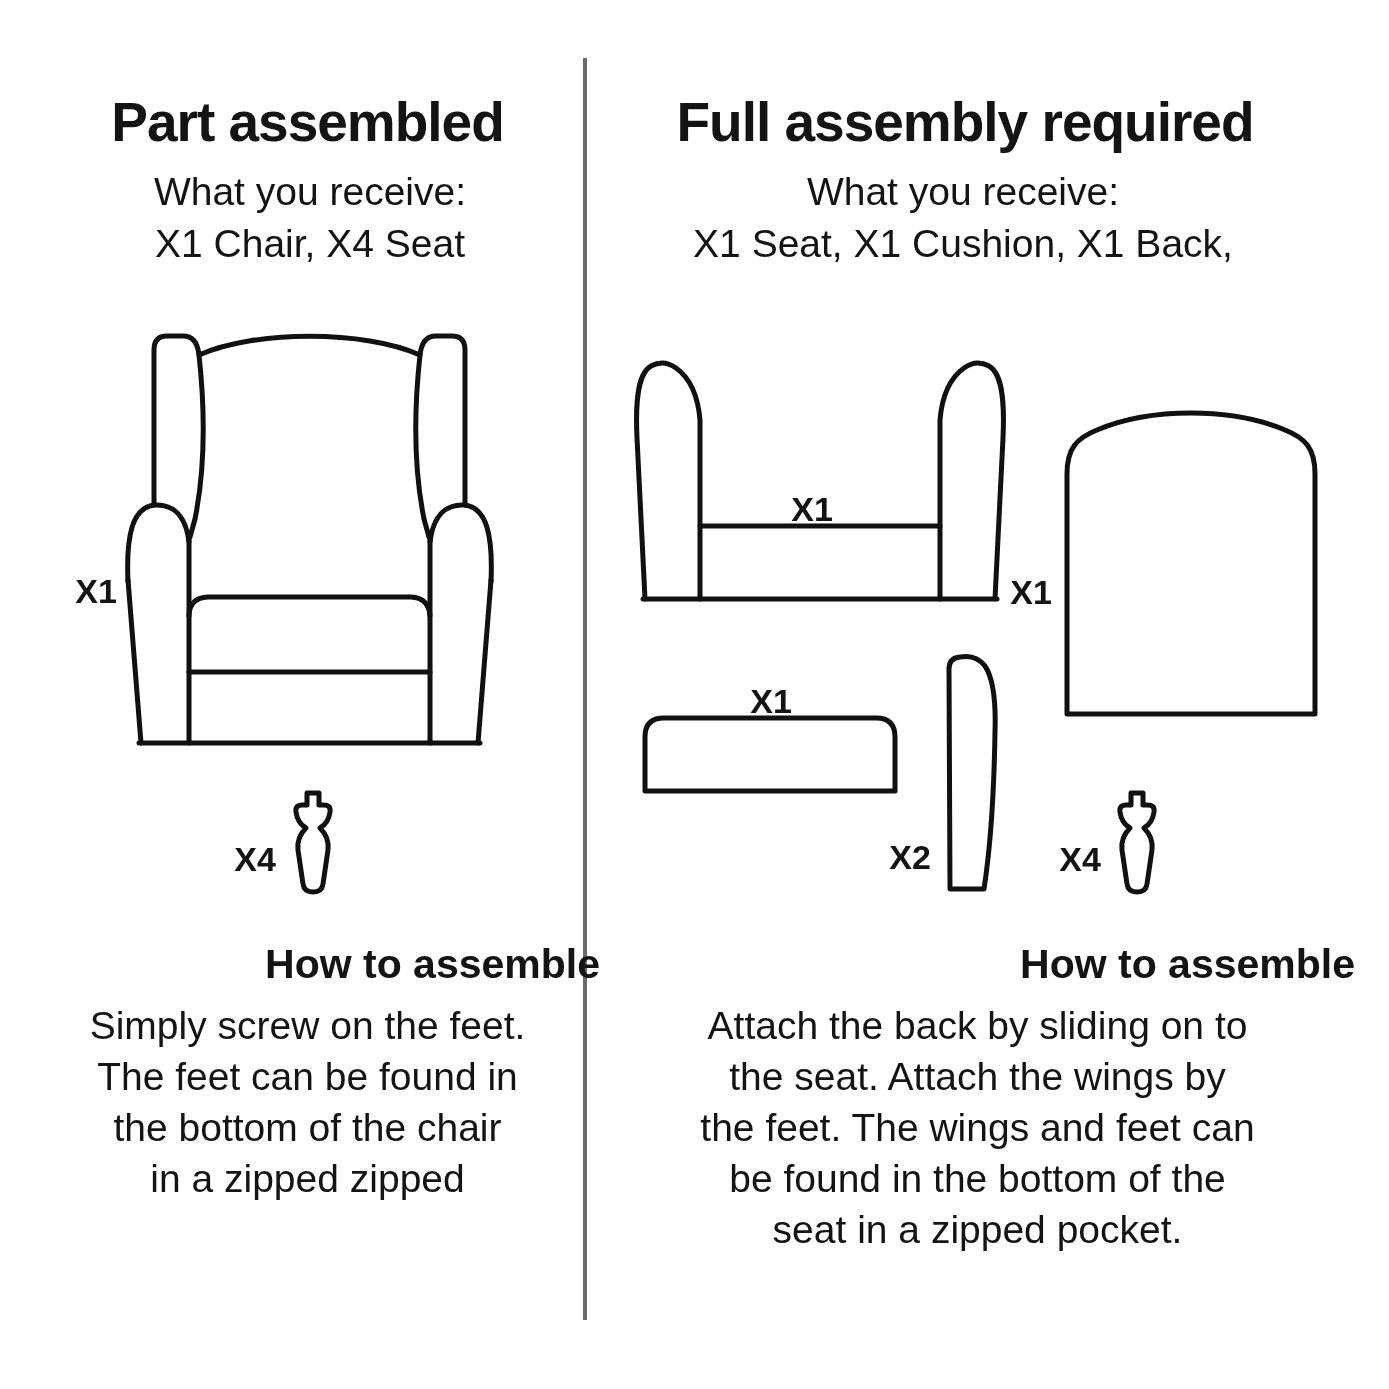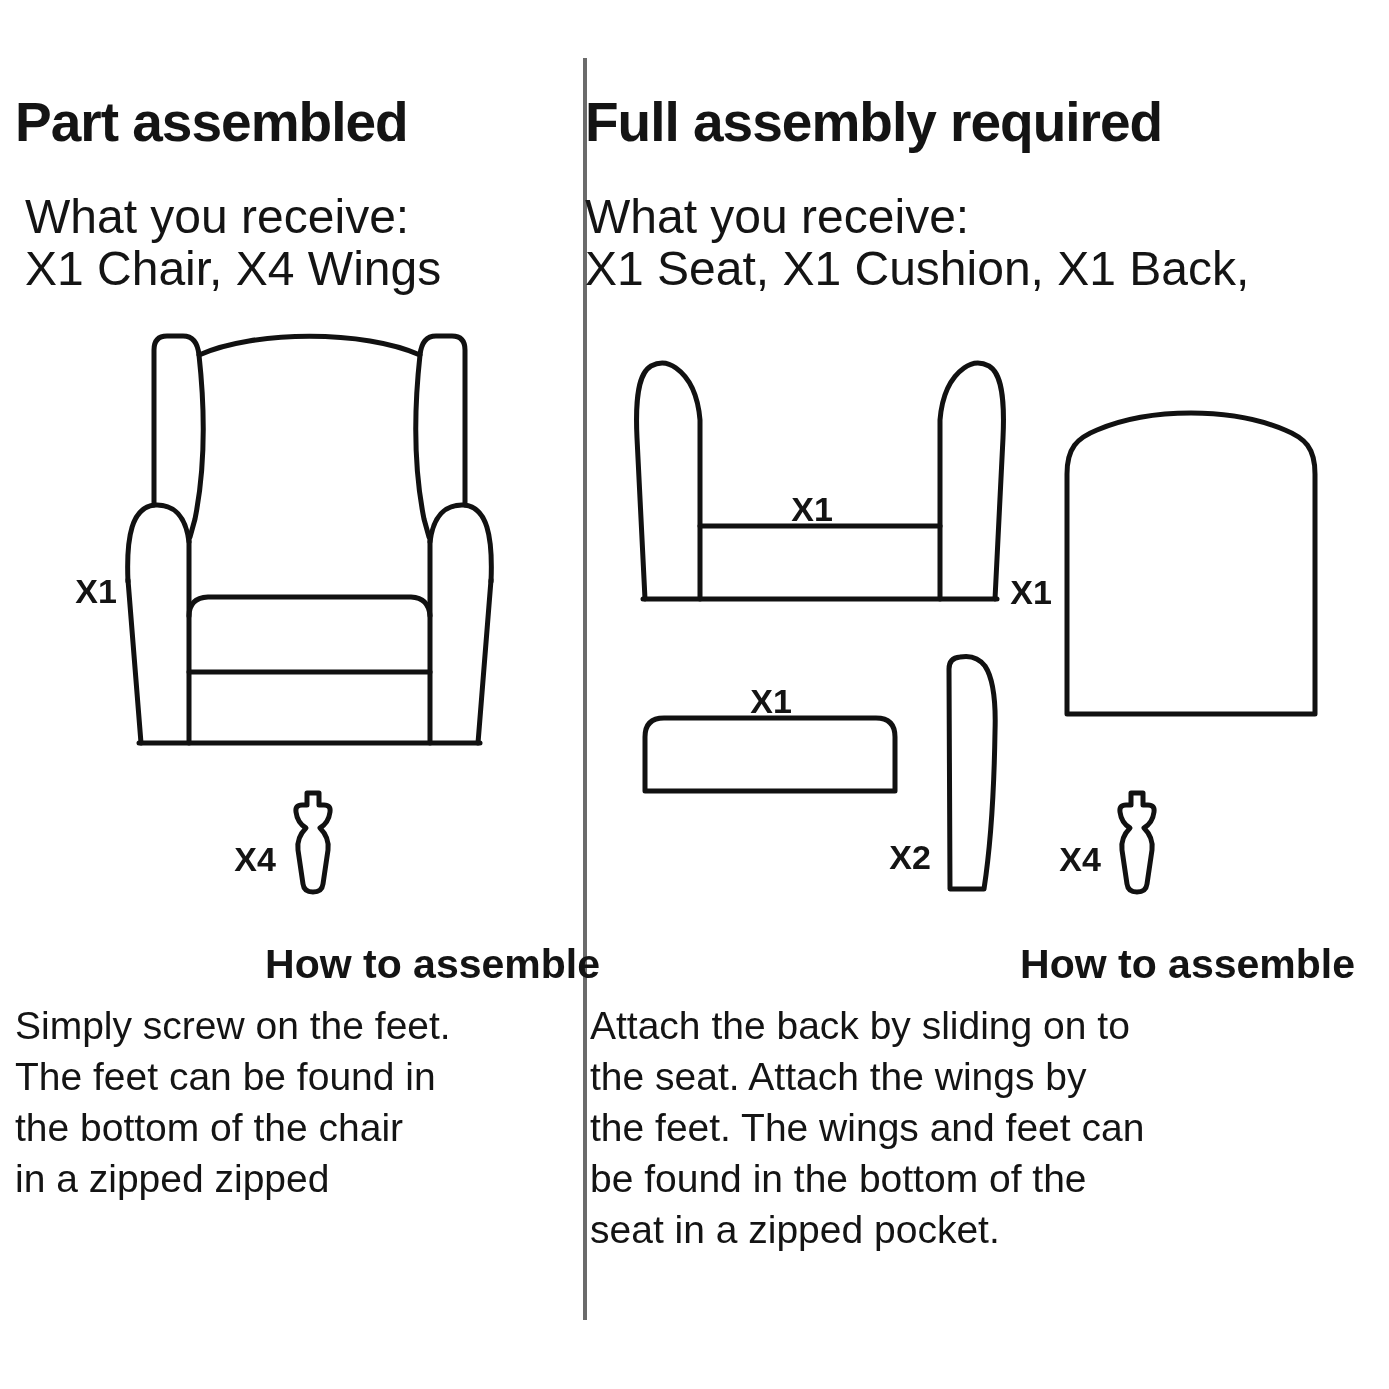--- a/index.html
+++ b/index.html
@@ -16,37 +16,38 @@
     position:absolute;
     left:583px;top:58px;
     width:4px;height:1262px;
     background:#6b6b6b;
   }
   .title{
     font-weight:bold;
     font-size:55px;
     line-height:60px;
     letter-spacing:-1px;
-    text-align:left;
+    text-align:center;
     white-space:nowrap;
   }
   .receive{
-    font-size:48px;
+    font-size:39px;
     line-height:52px;
-    margin-top:25px;
+    text-align:center;
   }
   .how-title{
     font-weight:bold;
     font-size:41px;
     line-height:48px;
     text-align:right;
   }
   .how-body{
     font-size:39px;
     line-height:51px;
+    text-align:center;
   }
   .fig-label{
     position:absolute;
     transform:translate(-50%,-50%);
     font-weight:bold;
     font-size:34px;
     white-space:nowrap;
     margin-top:18px;
   }
   svg.fig{position:absolute;overflow:visible;}
@@ -64,21 +65,21 @@
 <div class="page">
 
   <div class="divider"></div>
 
   <section>
 
     <div class="abs title" style="left:15px;top:92px;width:585px;">Part assembled</div>
 
     <div class="abs receive" style="left:25px;top:166px;width:570px;">
       <div>What you receive:</div>
-      <div>X1 Chair, X4 Wings</div>
+      <div>X1 Chair, X4 Seat</div>
     </div>
 
     <svg class="fig" style="left:124px;top:324px;" width="371" height="422" viewBox="0 0 371 422">
       <path d="M 30 181 L 30 26 Q 30 12 43 12 L 59 12 Q 73 12 75 31 C 82 95 80 150 71 195 L 66 213"></path>
       <path d="M 75 31 C 130 6 241 6 296 31"></path>
       <path d="M 341 181 L 341 26 Q 341 12 328 12 L 312 12 Q 298 12 296 31 C 289 95 291 150 300 195 L 305 213"></path>
       <path d="M 4 258 C 2 212 8 183 31 181 C 50 180 62 193 65 218"></path>
       <path d="M 367 258 C 369 212 363 183 340 181 C 321 180 309 193 306 218"></path>
       <path d="M 65 215 L 65 419"></path>
       <path d="M 306 215 L 306 419"></path>

